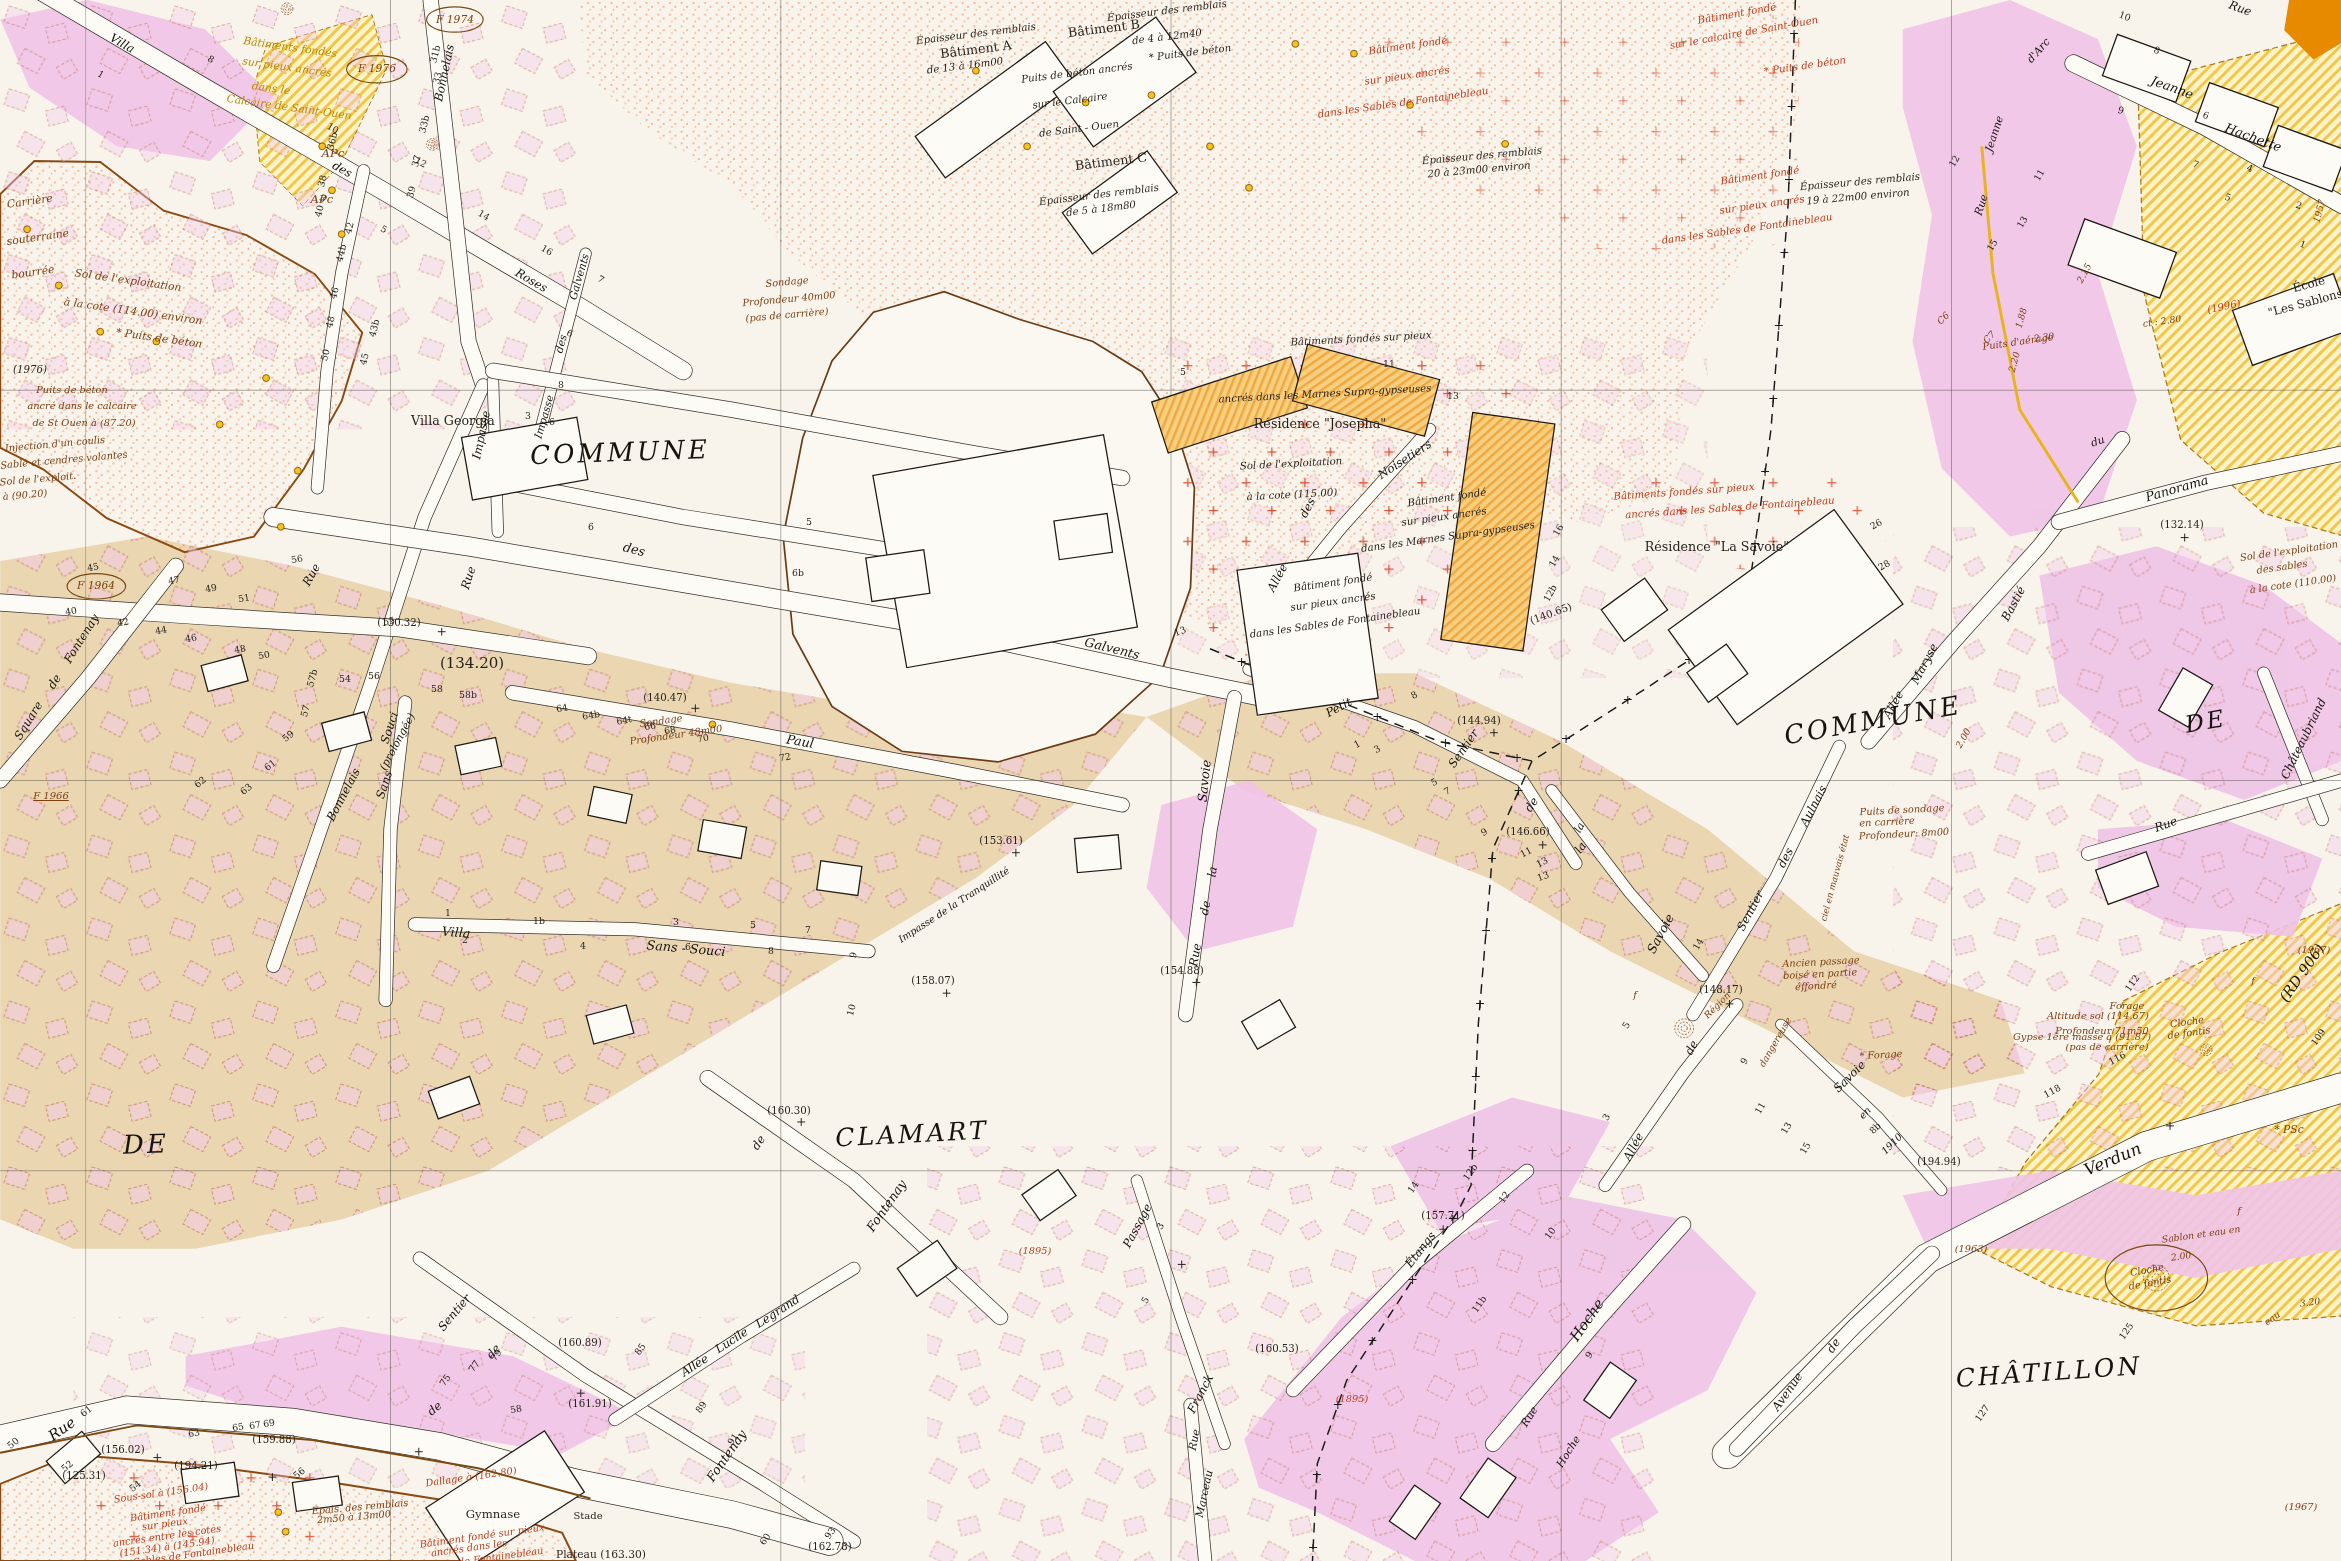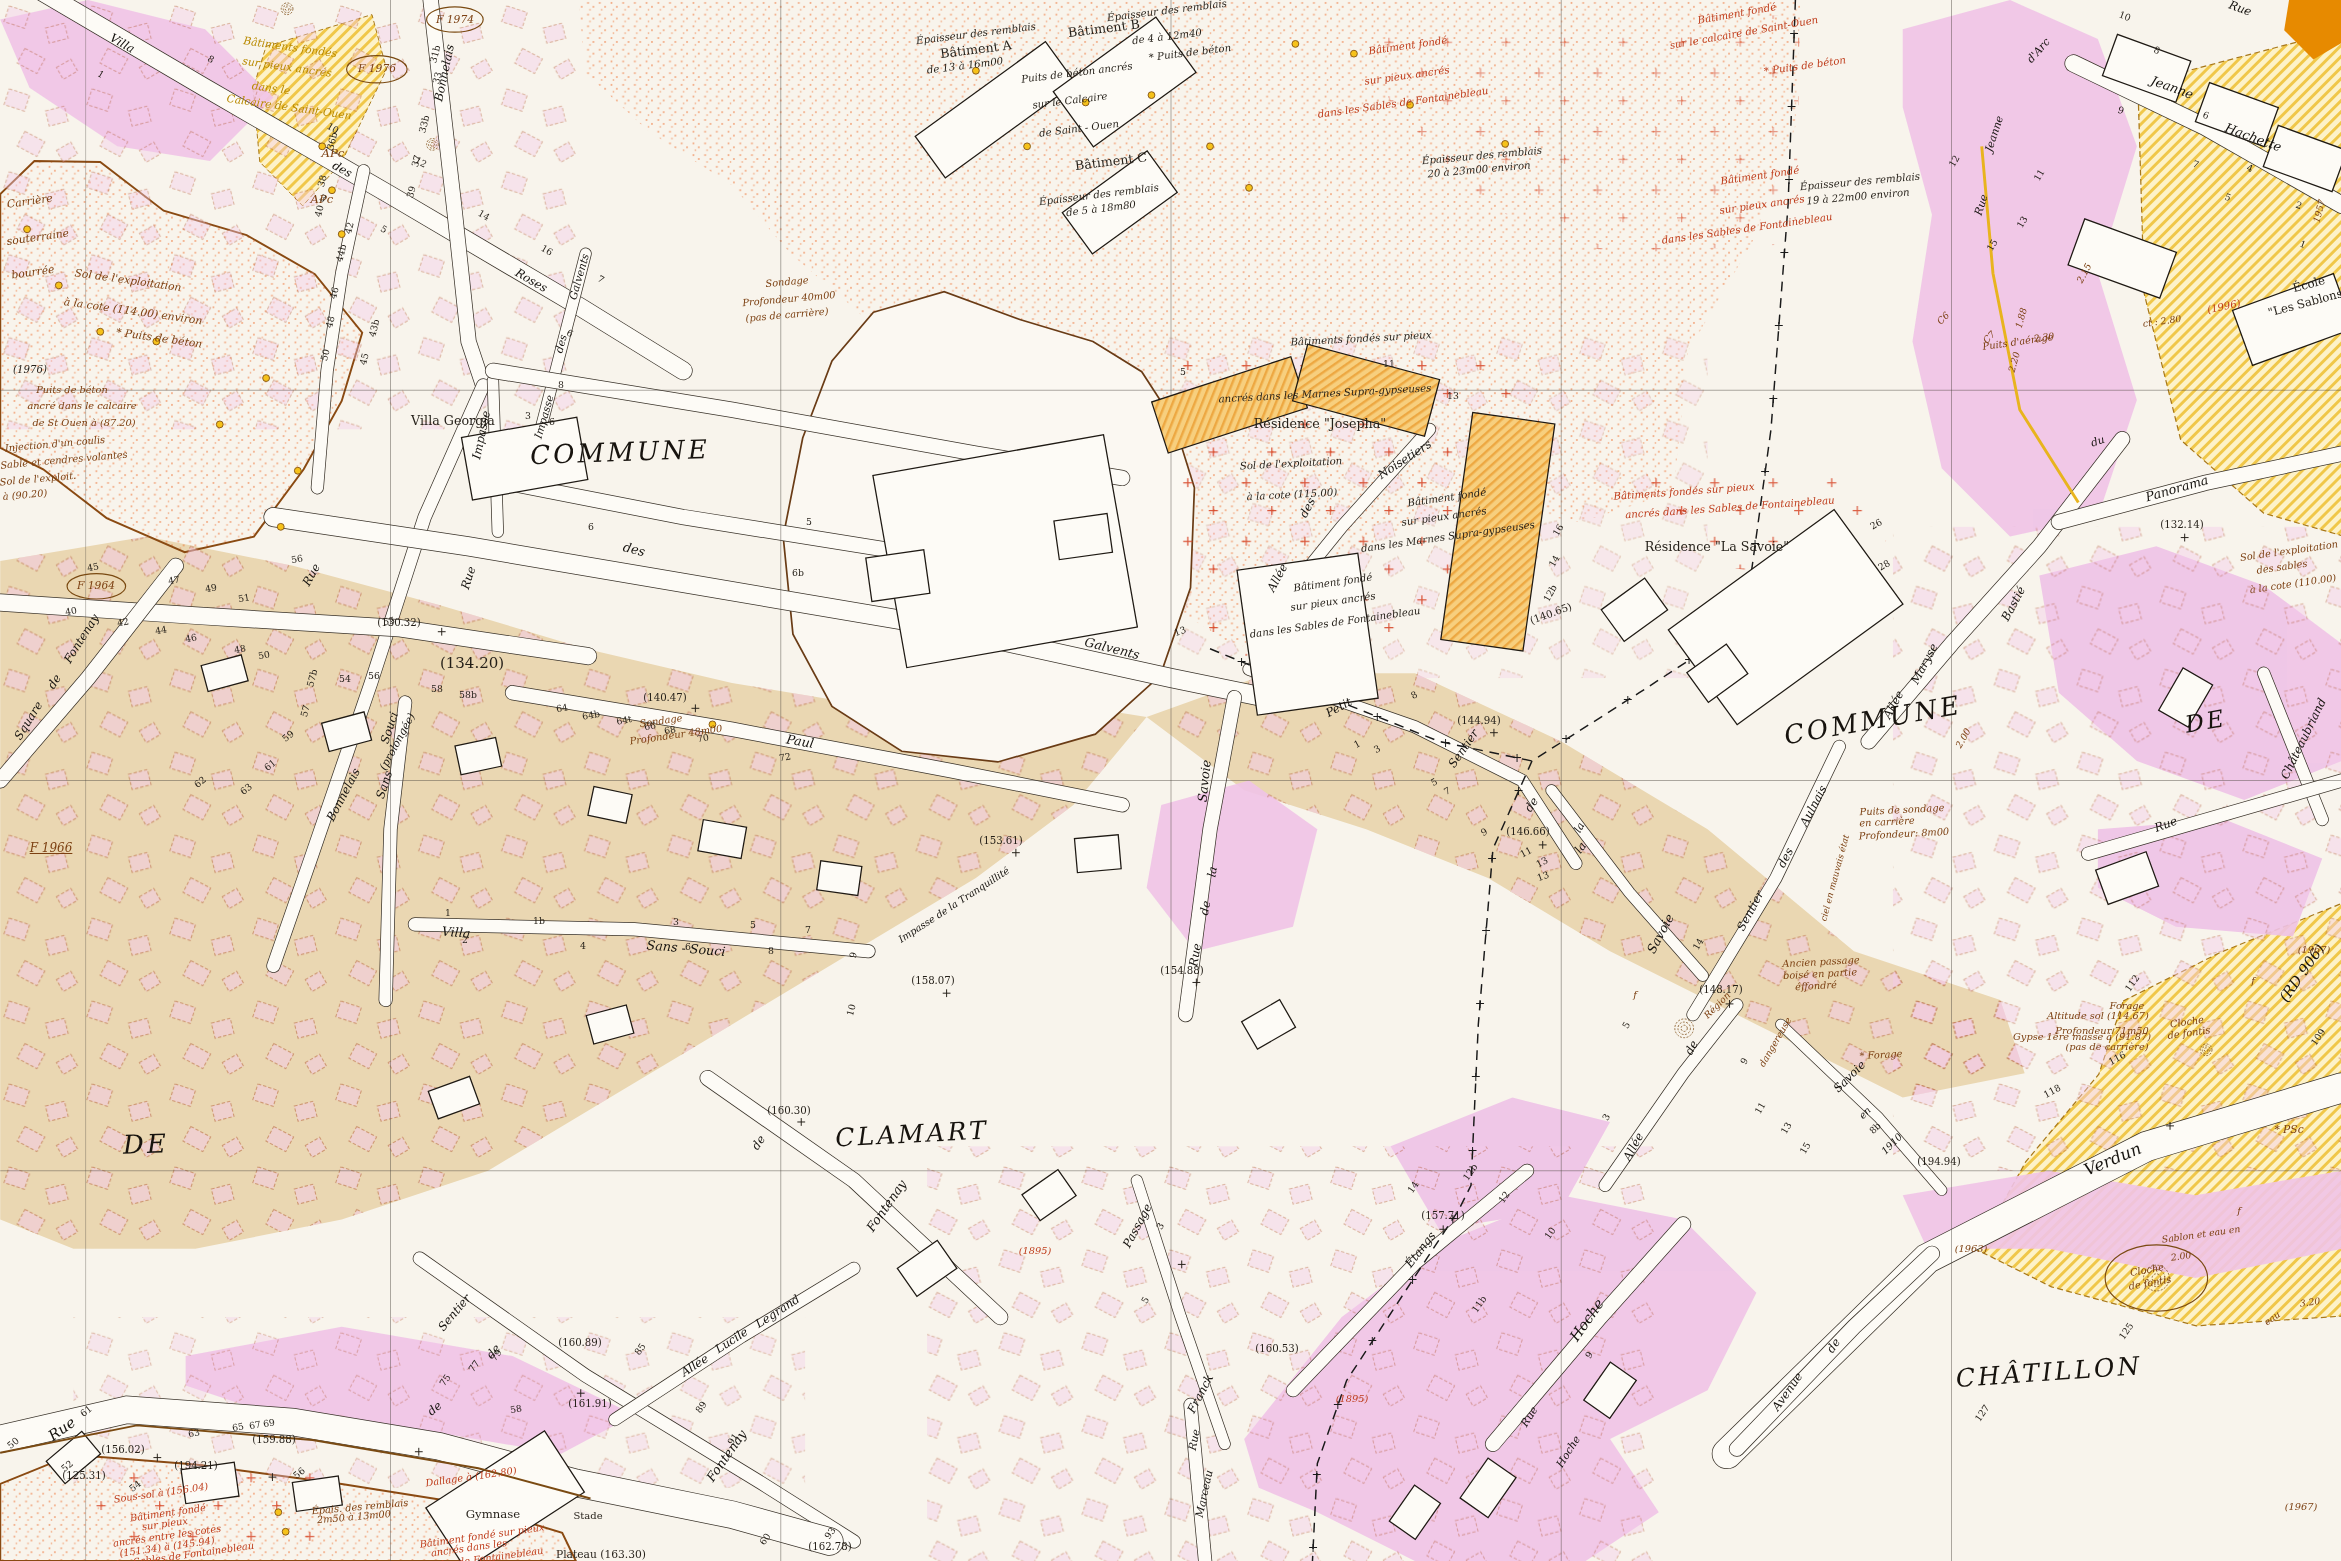--- a/index.html
+++ b/index.html
@@ -462,21 +462,21 @@
       <div class="lbl br" style="left: 133px; top: 312px; font-size: 10.7px; transform: translate(-50%, -50%) rotate(8deg);">à la cote (114.00) environ</div>
       <div class="lbl br" style="left: 159px; top: 339px; font-size: 10.7px; transform: translate(-50%, -50%) rotate(8deg);">* Puits de béton</div>
       <div class="lbl k" style="left: 30px; top: 370px; font-size: 10.2px; transform: translate(-50%, -50%) rotate(0deg);">(1976)</div>
       <div class="lbl br" style="left: 72px; top: 390px; font-size: 9.8px; transform: translate(-50%, -50%) rotate(0deg);">Puits de béton</div>
       <div class="lbl br" style="left: 82px; top: 406px; font-size: 9.8px; transform: translate(-50%, -50%) rotate(0deg);">ancré dans le calcaire</div>
       <div class="lbl br" style="left: 84px; top: 423px; font-size: 9.8px; transform: translate(-50%, -50%) rotate(0deg);">de St Ouen à (87.20)</div>
       <div class="lbl br" style="left: 55px; top: 444px; font-size: 9.8px; transform: translate(-50%, -50%) rotate(-5deg);">Injection d'un coulis</div>
       <div class="lbl br" style="left: 64px; top: 460px; font-size: 9.8px; transform: translate(-50%, -50%) rotate(-5deg);">Sable et cendres volantes</div>
       <div class="lbl br" style="left: 38px; top: 479px; font-size: 9.8px; transform: translate(-50%, -50%) rotate(-5deg);">Sol de l'exploit.</div>
       <div class="lbl br" style="left: 25px; top: 495px; font-size: 9.8px; transform: translate(-50%, -50%) rotate(-5deg);">à (90.20)</div>
-      <div class="lbl br" style="left: 51px; top: 848px; font-size: 12px; transform: translate(-50%, -50%) rotate(0deg); text-decoration: underline;">F 1966</div>
+      <div class="lbl br" style="left: 51px; top: 796px; font-size: 10px; transform: translate(-50%, -50%) rotate(0deg); text-decoration: underline;">F 1966</div>
       <div class="lbl br" style="left: 455px; top: 19.5px; font-size: 10.7px; transform: translate(-50%, -50%) rotate(0deg);">F 1974</div>
       <div class="lbl br" style="left: 377px; top: 69px; font-size: 10.7px; transform: translate(-50%, -50%) rotate(0deg);">F 1976</div>
       <div class="lbl br" style="left: 96px; top: 586px; font-size: 10.7px; transform: translate(-50%, -50%) rotate(0deg);">F 1964</div>
       <div class="lbl br" style="left: 333px; top: 154px; font-size: 11.7px; transform: translate(-50%, -50%) rotate(0deg);">APc</div>
       <div class="lbl br" style="left: 322px; top: 200px; font-size: 11.7px; transform: translate(-50%, -50%) rotate(0deg);">APc</div>
       <div class="lbl br" style="left: 661px; top: 721px; font-size: 9.8px; transform: translate(-50%, -50%) rotate(-8deg);">Sondage</div>
       <div class="lbl br" style="left: 676px; top: 735px; font-size: 9.8px; transform: translate(-50%, -50%) rotate(-8deg);">Profondeur 48m00</div>
       <div class="lbl br" style="left: 787px; top: 282px; font-size: 9.8px; transform: translate(-50%, -50%) rotate(-5deg);">Sondage</div>
       <div class="lbl br" style="left: 789px; top: 299px; font-size: 9.8px; transform: translate(-50%, -50%) rotate(-5deg);">Profondeur 40m00</div>
       <div class="lbl br" style="left: 787px; top: 315px; font-size: 9.8px; transform: translate(-50%, -50%) rotate(-5deg);">(pas de carrière)</div>

